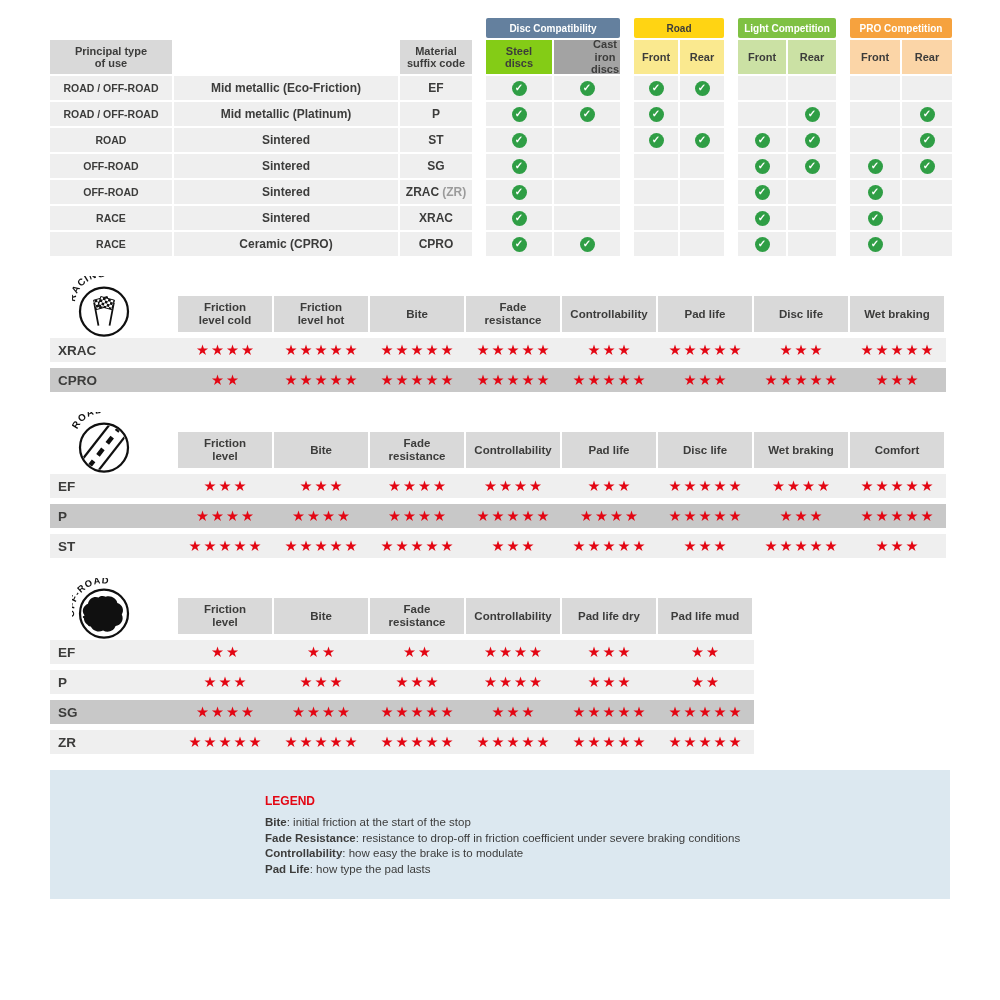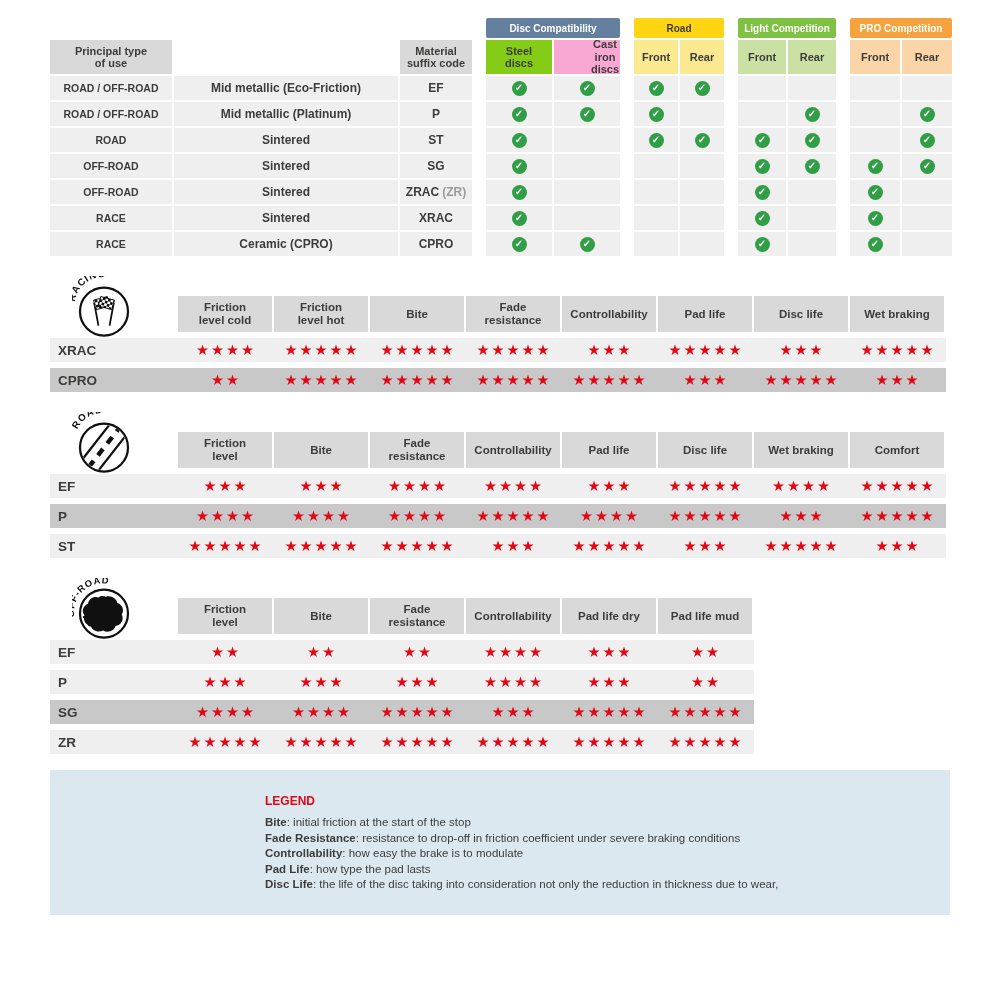--- a/index.html
+++ b/index.html
@@ -56,21 +56,21 @@
         <div class="group-header" style="grid-area: 1 / 5 / auto / span 2; background: rgb(100, 128, 158); color: rgb(255, 255, 255);">Disc Compatibility</div>
         <div class="group-header" style="grid-area: 1 / 8 / auto / span 2; background: rgb(255, 212, 19); color: rgb(60, 60, 59);">Road</div>
         <div class="group-header" style="grid-area: 1 / 11 / auto / span 2; background: rgb(127, 193, 67); color: rgb(255, 255, 255);">Light Competition</div>
         <div class="group-header" style="grid-area: 1 / 14 / auto / span 2; background: rgb(246, 162, 62); color: rgb(255, 255, 255);">PRO Competition</div>
         <div class="col-header" style="grid-area: 2 / 1;">Principal type
 of use</div>
         <div class="col-header" style="grid-area: 2 / 3;">Material
 suffix code</div>
         <div class="sub-header" style="grid-area: 2 / 5; background: #84cc16;">Steel
 discs</div>
-        <div class="sub-header" style="grid-area: 2 / 6; background: #f9a8d4; padding-left: 36px;">Cast iron
+        <div class="sub-header" style="grid-area: 2 / 6; background: #a3a3a3; padding-left: 36px;">Cast iron
 discs</div>
         <div class="sub-header" style="grid-area: 2 / 8; background: rgb(250, 233, 143);">Front</div>
         <div class="sub-header" style="grid-area: 2 / 9; background: rgb(250, 233, 143);">Rear</div>
         <div class="sub-header" style="grid-area: 2 / 11; background: rgb(203, 225, 164);">Front</div>
         <div class="sub-header" style="grid-area: 2 / 12; background: rgb(203, 225, 164);">Rear</div>
         <div class="sub-header" style="grid-area: 2 / 14; background: rgb(251, 213, 167);">Front</div>
         <div class="sub-header" style="grid-area: 2 / 15; background: rgb(251, 213, 167);">Rear</div>
         <div class="cell use-cell" style="grid-area: 3 / 1;">ROAD / OFF-ROAD</div>
         <div class="cell compound-cell" style="grid-area: 3 / 2;">Mid metallic (Eco-Friction)</div>
         <div class="cell code-cell" style="grid-area: 3 / 3;">
@@ -557,17 +557,16 @@
       </div>
   </section>
 
   <section class="legend-box">
     <div class="legend-title">LEGEND</div>
     <div>
         <div class="legend-line"><span class="legend-term">Bite</span><span class="legend-desc">: initial friction at the start of the stop</span></div>
         <div class="legend-line"><span class="legend-term">Fade Resistance</span><span class="legend-desc">: resistance to drop-off in friction coefficient under severe braking conditions</span></div>
         <div class="legend-line"><span class="legend-term">Controllability</span><span class="legend-desc">: how easy the brake is to modulate</span></div>
         <div class="legend-line"><span class="legend-term">Pad Life</span><span class="legend-desc">: how type the pad lasts</span></div>
-        <div class="legend-line"><span class="legend-term">Disc Life</span><span class="legend-desc">: the life of the disc taking into consideration not only the reduction in thickness due to wear,</span></div>
       </div>
   </section>
 
 </div>
 
 </body></html>

